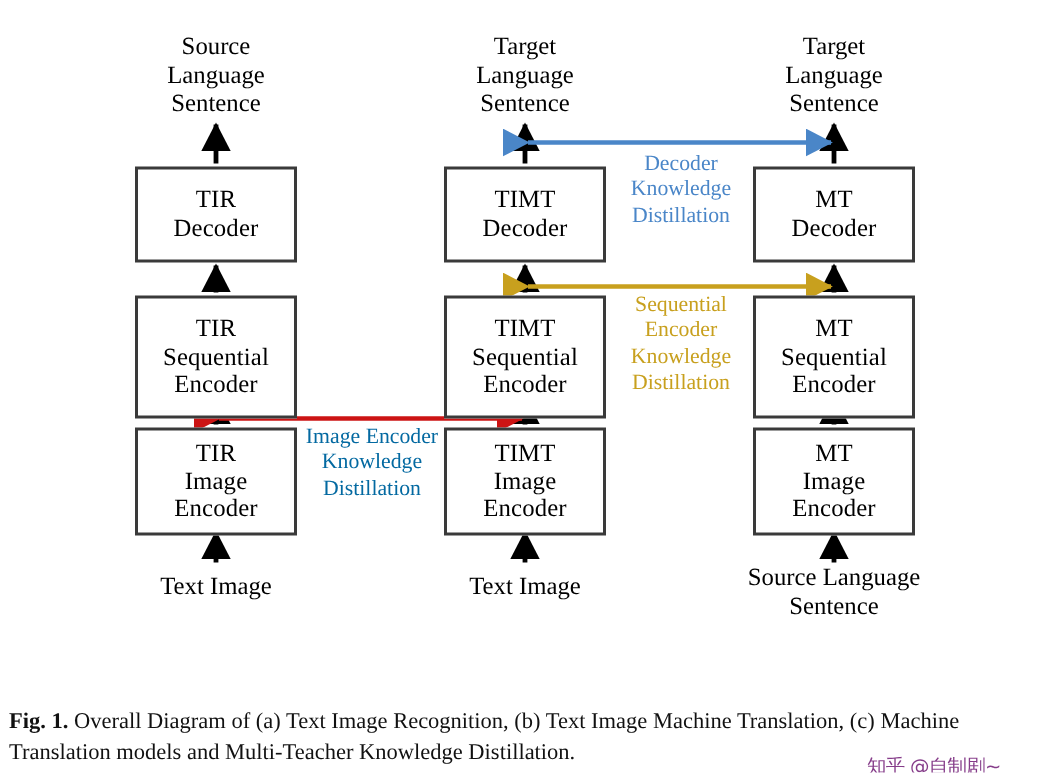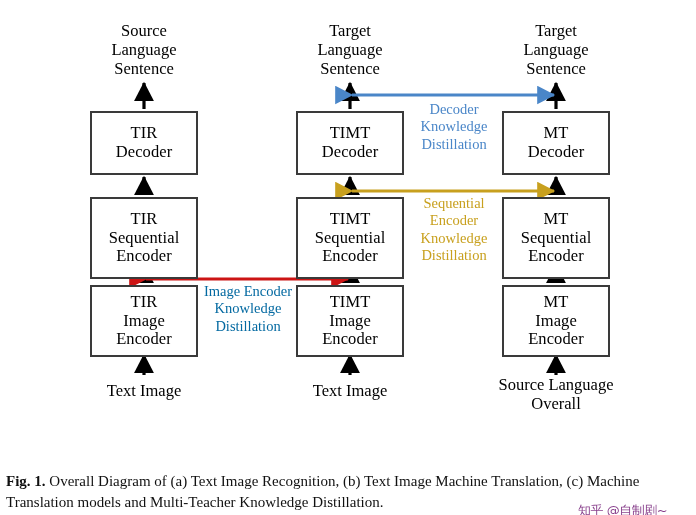--- a/index.html
+++ b/index.html
@@ -224,21 +224,21 @@
     <span class="bl">Encoder</span>
   </div>
 
   <div class="box" style="left:502px; top:270px; width:108px; height:72px;">
     <span class="bl">MT</span>
     <span class="bl">Image</span>
     <span class="bl">Encoder</span>
   </div>
 
   <div class="io-text" style="left:476px; top:360px; width:160px;">Source Language
-Overall</div>
+Sentence</div>
 
 
   <div class="kd-label kd-red" style="left:190px; top:268px; width:116px;">Image Encoder
 Knowledge
 Distillation</div>
 
   <div class="kd-label kd-gold" style="left:405px; top:180px; width:98px;">Sequential
 Encoder
 Knowledge
 Distillation</div>

